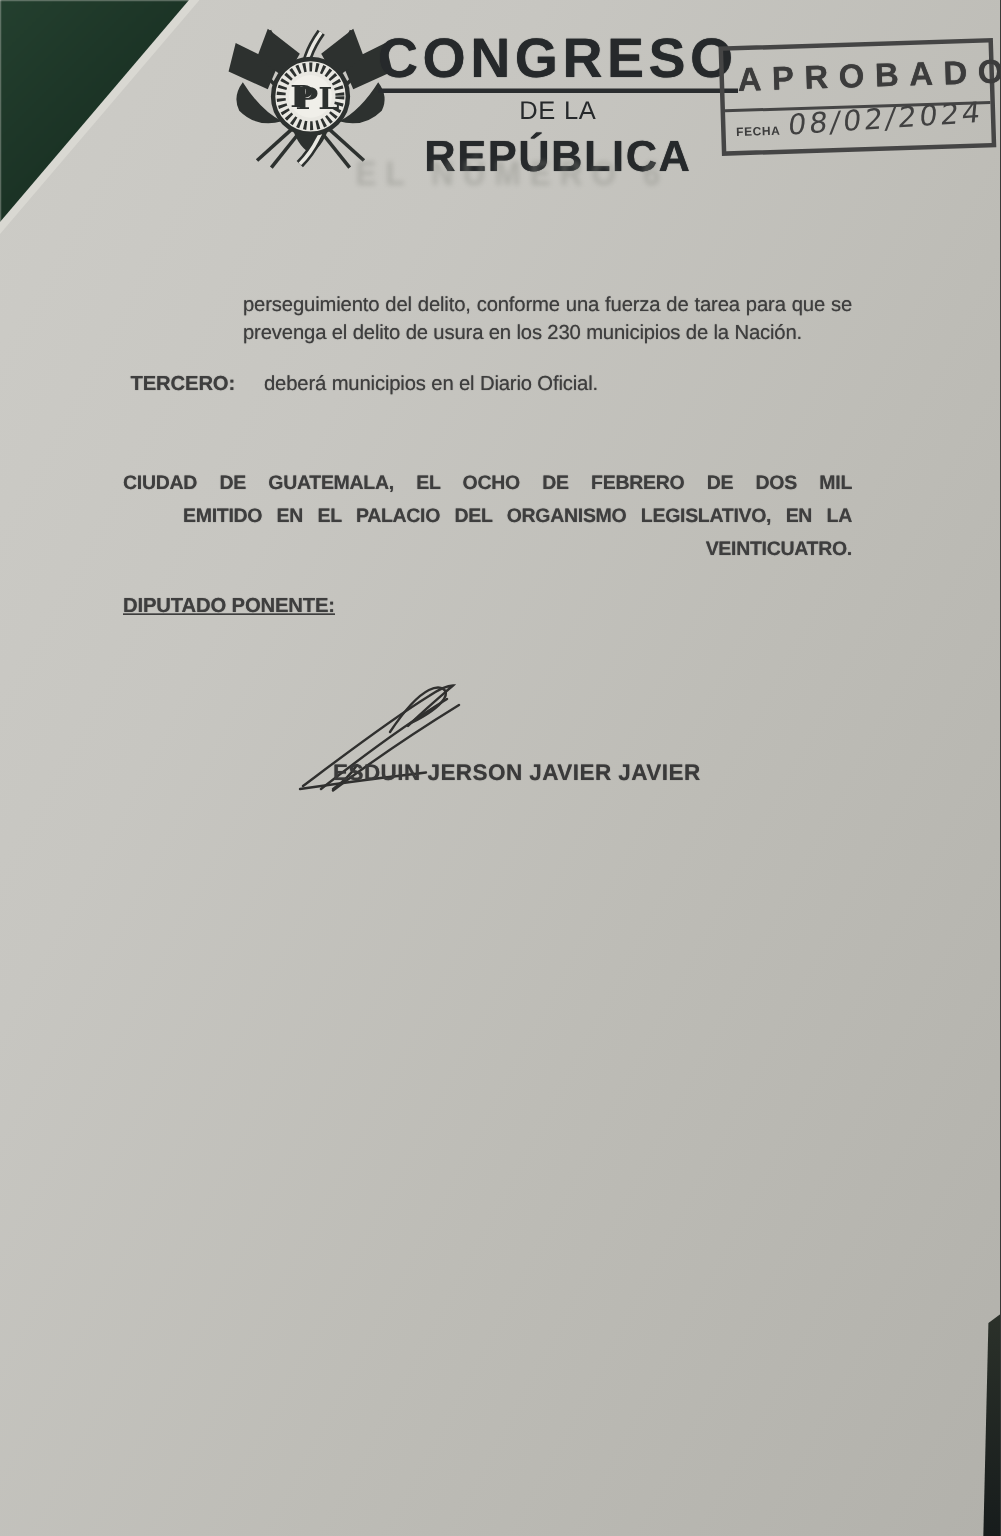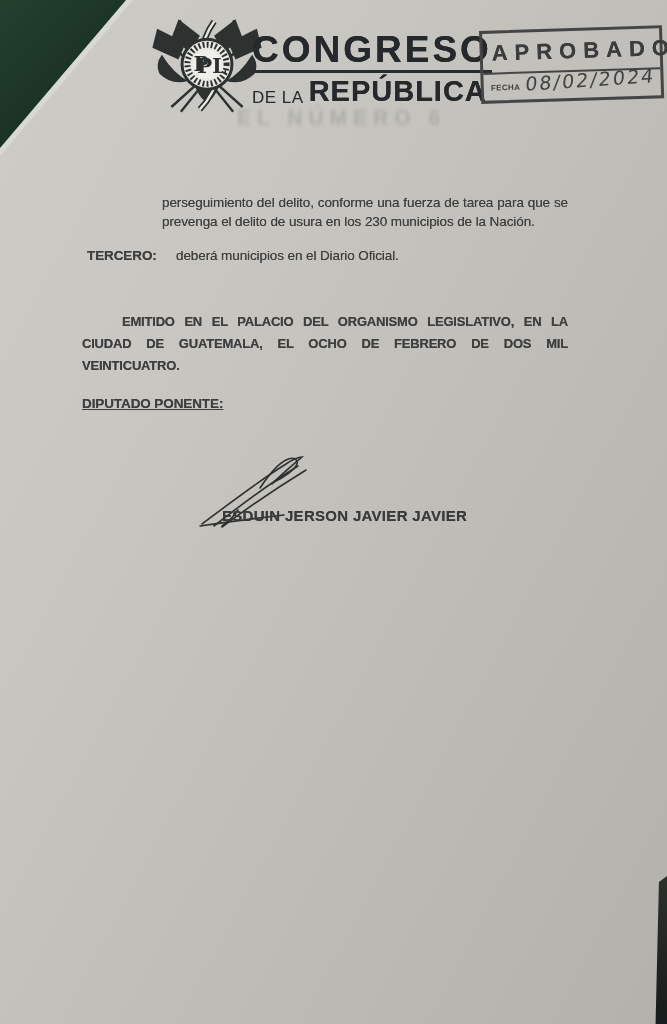--- a/index.html
+++ b/index.html
@@ -23,27 +23,27 @@
   
   .right-edge-dark{
     position:absolute;left:654px;top:876px;width:13px;height:148px;
     clip-path:polygon(100% 0%,38% 4%,12% 100%,100% 100%);
     background:linear-gradient(180deg,#2b312a 0%,#171c1c 100%);
     filter:blur(0.4px);
   }
 
   
   .logo{position:absolute;left:146px;top:12px;width:122px;height:114px;}
-  .wordmark{position:absolute;left:252px;top:31px;color:#26292b;}
+  .wordmark{position:absolute;left:252px;top:20px;color:#26292b;}
   .wm1{
     font-size:37px;font-weight:800;letter-spacing:3px;line-height:1.0;
     border-bottom:3px solid #2a2d2f;padding-bottom:2px;width:fit-content;
     text-shadow:0 0 0.6px #26292b;
   }
-  .wm2{display:flex;align-items:flex-end;gap:5px;margin-top:2px;}
+  .wm2{display:flex;align-items:center;gap:5px;margin-top:2px;flex-direction:column;}
   .wm2 .dela{font-size:17px;font-weight:500;letter-spacing:0.5px;}
   .wm2 .rep{font-size:29px;font-weight:800;letter-spacing:1px;text-shadow:0 0 0.6px #26292b;}
 
   .stamp{
     position:absolute;left:479px;top:31px;width:177px;
     transform:rotate(-1.8deg);transform-origin:left top;
     border:3px solid #454545;color:#3c3c3c;
   }
   .stamp-title{
     font-size:22px;font-weight:600;letter-spacing:7px;white-space:nowrap;
@@ -67,21 +67,21 @@
 
   
   .para{position:absolute;color:#3e3e3e;font-size:13.5px;line-height:19px;
         letter-spacing:-0.1px;text-shadow:0 0 0.6px rgba(62,62,62,0.75);}
   .jline{overflow:hidden;max-height:19px;}
   .jfull{text-align:justify;text-align-last:justify;}
   .p1{left:162px;top:193px;width:406px;}
   .tercero{left:87px;top:246px;width:495px;display:grid;grid-template-columns:89px 1fr;}
   .tercero .lbl{font-weight:700;}
   .emitido{left:82px;top:311px;width:486px;font-weight:700;font-size:13px;line-height:22px;letter-spacing:-0.2px;}
-  .emitido .jline{max-height:22px;}
+  .emitido .jline{max-height:22px;text-align:right;}
   .emitido .ind{padding-left:40px;}
   .diputado{left:82px;top:394px;font-weight:700;font-size:13.5px;text-decoration:underline;}
 
   
   .sig-scribble{position:absolute;left:198px;top:452px;width:118px;height:76px;}
   .signer{position:absolute;left:222px;top:507px;font-weight:700;font-size:15px;
           letter-spacing:0.3px;color:#3a3a3a;text-shadow:0 0 0.6px rgba(58,58,58,0.75);}
 </style>
 </head>
 <body>
@@ -145,22 +145,22 @@
   </div>
 
   <div class="para tercero">
     <div class="lbl">TERCERO:</div>
     <div>
       <div class="jline">deberá municipios en el Diario Oficial.</div>
     </div>
   </div>
 
   <div class="para emitido">
+    <div class="jline jfull">CIUDAD DE GUATEMALA, EL OCHO DE FEBRERO DE DOS MIL</div>
     <div class="jline jfull ind">EMITIDO EN EL PALACIO DEL ORGANISMO LEGISLATIVO, EN LA</div>
-    <div class="jline jfull">CIUDAD DE GUATEMALA, EL OCHO DE FEBRERO DE DOS MIL</div>
     <div class="jline">VEINTICUATRO.</div>
   </div>
 
   <div class="para diputado">DIPUTADO PONENTE:</div>
 
   <svg class="sig-scribble" viewBox="0 0 118 76">
     <g fill="none" stroke="#30302f" stroke-width="1.6" stroke-linecap="round">
       <path d="M4 72 C28 54 62 28 88 12 C94 8 100 5 104 5 C96 12 84 22 74 32"></path>
       <path d="M16 74 C44 52 74 30 100 14"></path>
       <path d="M24 75 C52 54 82 34 108 18"></path>

